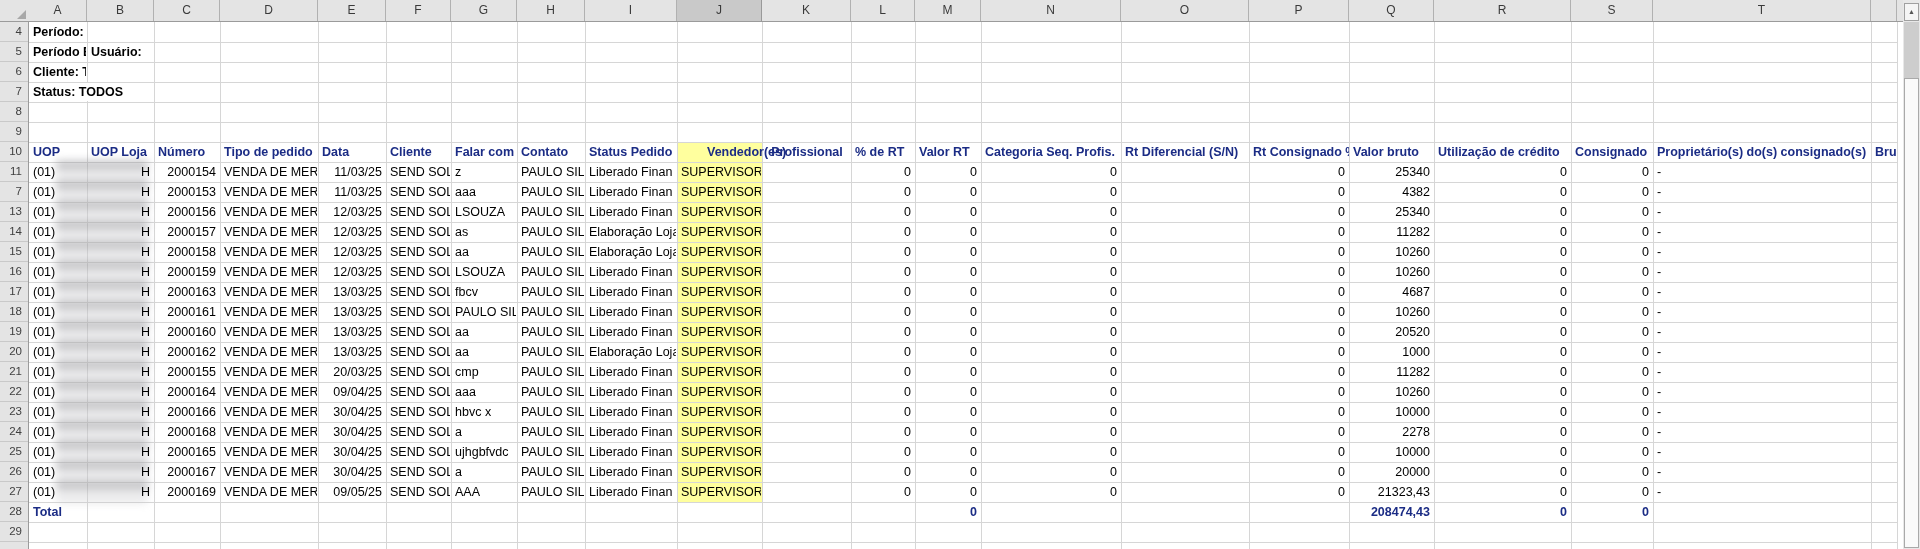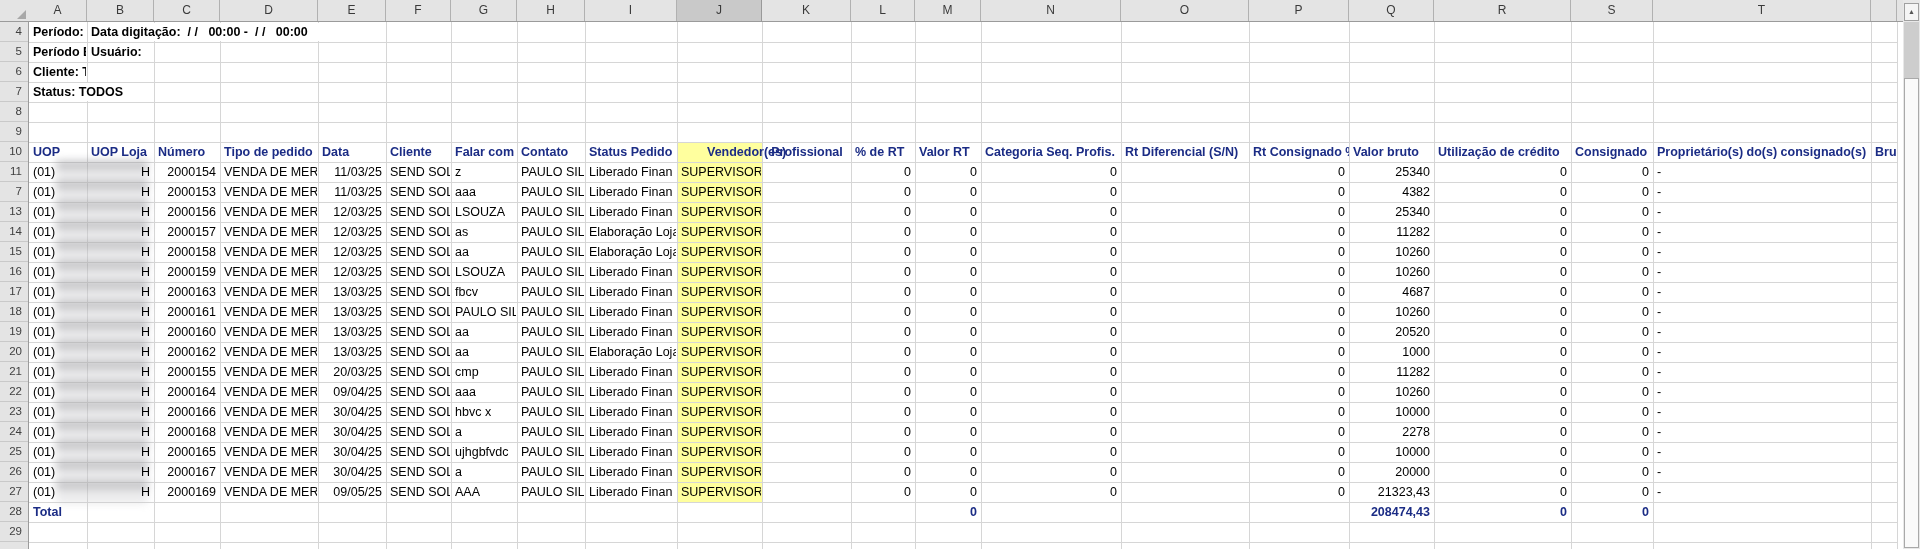--- a/index.html
+++ b/index.html
@@ -90,21 +90,20 @@
     <div class="hline" style="left: 29px; top: 382px; width: 1868px; height: 1px;"></div>
     <div class="hline" style="left: 29px; top: 402px; width: 1868px; height: 1px;"></div>
     <div class="hline" style="left: 29px; top: 422px; width: 1868px; height: 1px;"></div>
     <div class="hline" style="left: 29px; top: 442px; width: 1868px; height: 1px;"></div>
     <div class="hline" style="left: 29px; top: 462px; width: 1868px; height: 1px;"></div>
     <div class="hline" style="left: 29px; top: 482px; width: 1868px; height: 1px;"></div>
     <div class="hline" style="left: 29px; top: 502px; width: 1868px; height: 1px;"></div>
     <div class="hline" style="left: 29px; top: 522px; width: 1868px; height: 1px;"></div>
     <div class="hline" style="left: 29px; top: 542px; width: 1868px; height: 1px;"></div>
     <div class="cell b wbg" style="left: 30px; top: 23px; width: 56px;">Período: 0</div>
-    <div class="cell b wbg" style="left: 88px; top: 23px; width: 297px;">Data digitação:  / /   00:00 -  / /   00:00</div>
     <div class="cell b wbg" style="left: 30px; top: 43px; width: 56px;">Período E</div>
     <div class="cell b wbg" style="left: 88px; top: 43px; width: 65px;">Usuário:</div>
     <div class="cell b wbg" style="left: 30px; top: 63px; width: 56px;">Cliente: T</div>
     <div class="cell b wbg" style="left: 30px; top: 83px; width: 123px;">Status: TODOS</div>
     <div class="cell navy" style="left: 30px; top: 143px; width: 57px;">UOP</div>
     <div class="cell navy" style="left: 88px; top: 143px; width: 66px;">UOP Loja</div>
     <div class="cell navy" style="left: 155px; top: 143px; width: 65px;">Número</div>
     <div class="cell navy" style="left: 221px; top: 143px; width: 97px;">Tipo de pedido</div>
     <div class="cell navy" style="left: 319px; top: 143px; width: 67px;">Data</div>
     <div class="cell navy" style="left: 387px; top: 143px; width: 64px;">Cliente</div>

